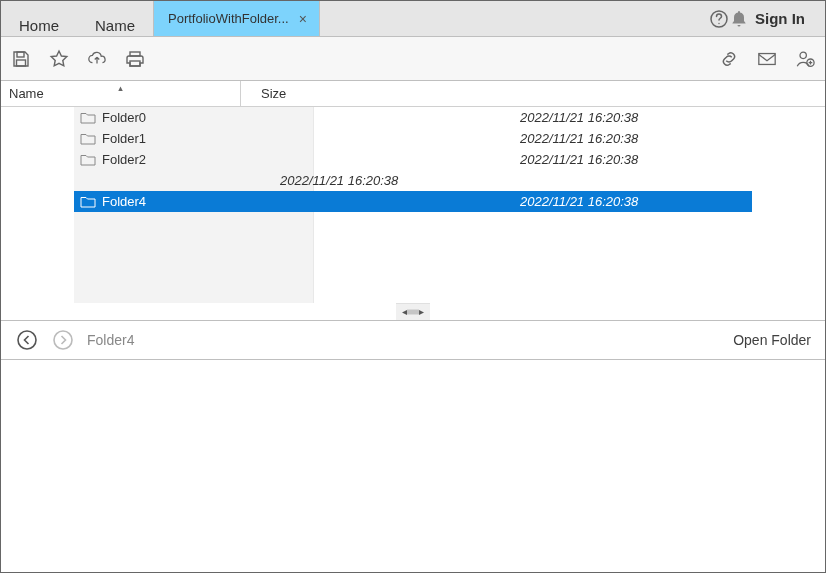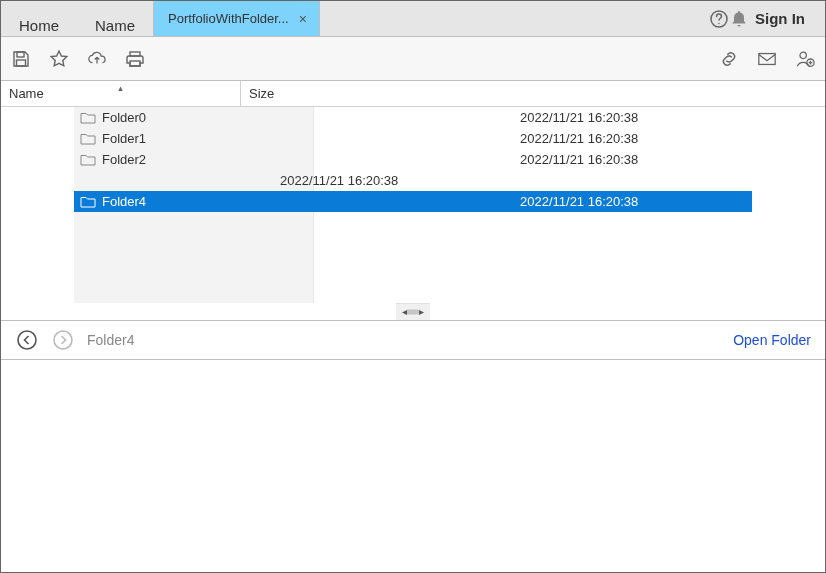--- a/index.html
+++ b/index.html
@@ -20,51 +20,51 @@
   .toolbar .icon, .tabbar .icon { width: 20px; height: 20px; display: inline-flex; align-items: center; justify-content: center; cursor: pointer; }
 
   svg { display: block; }
 
   
   .colheaders { height: 26px; background: #fff; border-bottom: 1px solid #d0d0d0; display: flex; font-size: 13px; color: #333; }
   .colheaders .hcell { display: flex; align-items: center; padding: 0 8px; border-right: 1px solid #d0d0d0; position: relative; cursor: pointer; }
   .colheaders .hcell.name { width: 240px; }
   .colheaders .hcell.desc { width: 200px; }
   .colheaders .hcell.mod  { width: 226px; }
-  .colheaders .hcell.size { flex: 1; border-right: none; }
+  .colheaders .hcell.size { flex: 1; border-right: none; margin-left: 12px; }
   .sort-arrow { position: absolute; left: 50%; top: 2px; transform: translateX(-50%); font-size: 9px; color: #666; }
 
   
   .filearea { flex: 1; display: flex; flex-direction: column; min-height: 0; align-items: center; }
   .filerows { flex: 1; overflow: hidden; position: relative; background: #fff; }
   .filerows .leftcol-bg { position: absolute; top: 0; left: 0; width: 240px; height: 100%; background: #f3f3f3; border-right: 1px solid #e8e8e8; z-index: 0; }
   .filerow { display: flex; height: 21px; font-size: 13px; color: #333; position: relative; z-index: 1; cursor: pointer; }
   .filerow .cell { display: flex; align-items: center; padding: 0 6px; }
   .filerow .cell.name { width: 240px; gap: 6px; }
   .filerow .cell.desc { width: 200px; }
-  .filerow .cell.mod  { width: 226px; }
+  .filerow .cell.mod  { width: 226px; font-style: italic; }
   .filerow .cell.size { flex: 1; }
   .filerow.selected { background: #0a7bd6; color: #fff; }
   .filerow.selected .folder-icon rect, .filerow.selected .folder-icon path { stroke: #fff; }
 
   
   .hscroll { height: 17px; background: #f0f0f0; display: flex; align-items: center; border-top: 1px solid #e0e0e0; }
   .hscroll .arrow { width: 17px; text-align: center; font-size: 10px; color: #555; cursor: pointer; }
   .hscroll .track { flex: 1; height: 100%; background: #e8e8e8; position: relative; }
   .hscroll .thumb { position: absolute; left: 0; top: 0; height: 100%; width: 78%; background: #cfcfcf; }
   .hscroll .grips { position: absolute; left: 50%; top: 50%; transform: translate(-50%,-50%); display: flex; gap: 1px; }
   .hscroll .grips span { width: 1px; height: 5px; background: #9a9a9a; }
 
   
   .navbar { height: 40px; border-top: 1px solid #bfbfbf; border-bottom: 1px solid #bfbfbf; background: #fff; display: flex; align-items: center; padding: 0 14px; gap: 12px; color: #888; font-size: 14px; }
   .navbar .navbtn { width: 24px; height: 24px; display: flex; align-items: center; justify-content: center; cursor: pointer; }
   .navbar .navbtn.enabled svg { stroke: #555; }
   .navbar .navbtn svg { stroke: #bbb; }
   .navbar .spacer { flex: 1; }
-  .navbar .open-link { color: #1d4ed8; cursor: pointer; }
+  .navbar .open-link { color: #404040; cursor: pointer; }
 
   
   .bottompane { flex: 1; background: #fff; }
 </style>
 </head>
 <body>
 
 <div class="tabbar">
   <div class="tab">Home</div>
   <div class="tab">Name</div>

